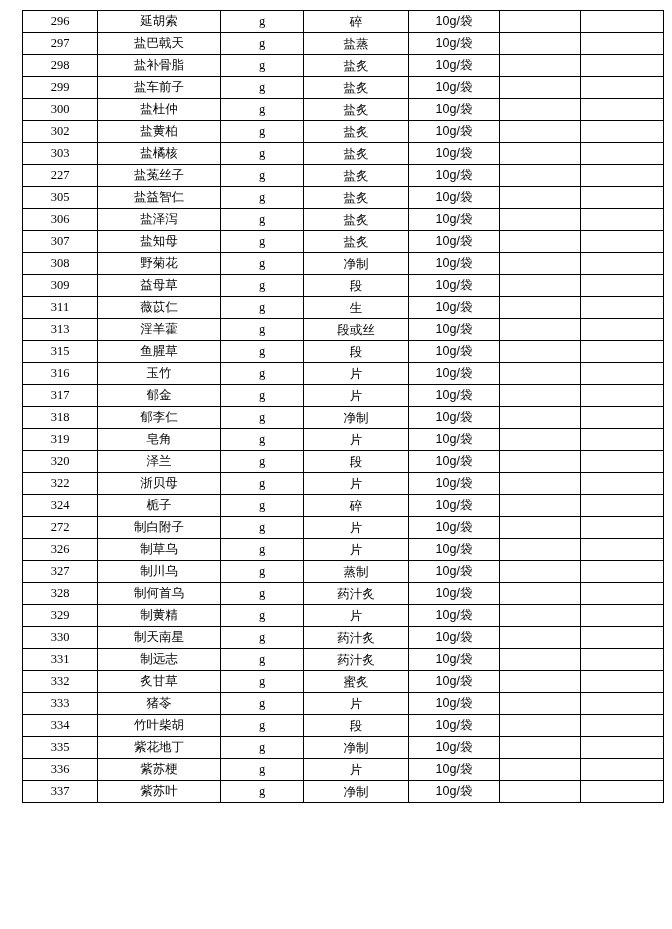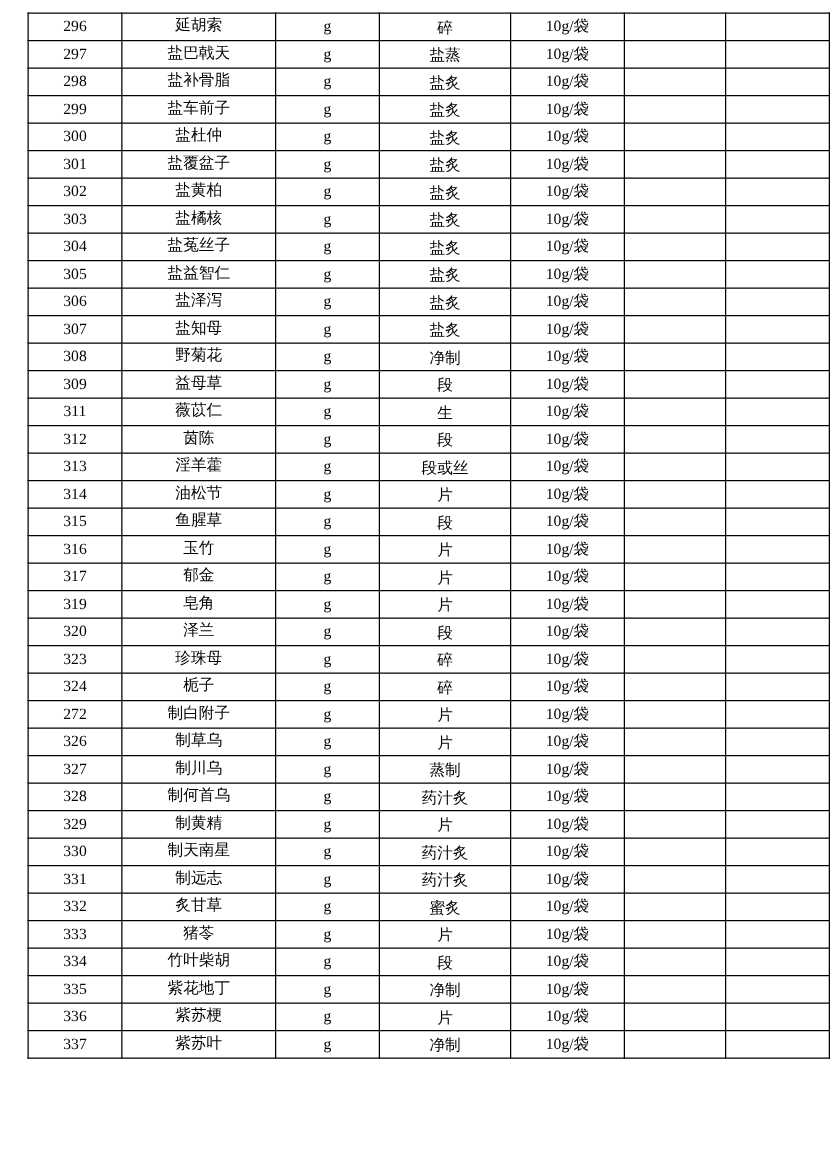--- a/index.html
+++ b/index.html
@@ -32,24 +32,24 @@
     height: 21px;
     line-height: 21px;
     padding: 0;
     text-align: center;
     vertical-align: middle;
     font-size: 12.5px;
     white-space: nowrap;
     overflow: hidden;
   }
   td.c-index   { width: 74px; }
-  td.c-name    { width: 122px; font-family: Liberation Mono, monospace; font-size: 12.5px; }
+  td.c-name    { width: 122px; font-family: Liberation Serif, serif; font-size: 12.5px; }
   td.c-unit    { width: 82px; }
   td.c-process { width: 104px; font-family: "DejaVu Sans", "Liberation Sans", sans-serif; font-size: 12.5px; }
-  td.c-spec    { width: 90px; font-family: Liberation Serif, serif; font-size: 12.5px; }
+  td.c-spec    { width: 90px; font-family: Liberation Sans, sans-serif; font-size: 12.5px; }
   td.c-blank1  { width: 80px; }
   td.c-blank2  { width: 82px; }
 </style>
 </head>
 <body>
 
 <div id="sheet">
   <table class="drug-table">
     <tbody>
         <tr>
@@ -91,48 +91,39 @@
         <tr>
           <td class="c-index">300</td>
           <td class="c-name">盐杜仲</td>
           <td class="c-unit">g</td>
           <td class="c-process">盐炙</td>
           <td class="c-spec">10g/袋</td>
           <td class="c-blank1"></td>
           <td class="c-blank2"></td>
         </tr>
         <tr>
-          <td class="c-index">301</td>
-          <td class="c-name">盐覆盆子</td>
-          <td class="c-unit">g</td>
-          <td class="c-process">盐炙</td>
-          <td class="c-spec">10g/袋</td>
-          <td class="c-blank1"></td>
-          <td class="c-blank2"></td>
-        </tr>
-        <tr>
           <td class="c-index">302</td>
           <td class="c-name">盐黄柏</td>
           <td class="c-unit">g</td>
           <td class="c-process">盐炙</td>
           <td class="c-spec">10g/袋</td>
           <td class="c-blank1"></td>
           <td class="c-blank2"></td>
         </tr>
         <tr>
           <td class="c-index">303</td>
           <td class="c-name">盐橘核</td>
           <td class="c-unit">g</td>
           <td class="c-process">盐炙</td>
           <td class="c-spec">10g/袋</td>
           <td class="c-blank1"></td>
           <td class="c-blank2"></td>
         </tr>
         <tr>
-          <td class="c-index">304</td>
+          <td class="c-index">227</td>
           <td class="c-name">盐菟丝子</td>
           <td class="c-unit">g</td>
           <td class="c-process">盐炙</td>
           <td class="c-spec">10g/袋</td>
           <td class="c-blank1"></td>
           <td class="c-blank2"></td>
         </tr>
         <tr>
           <td class="c-index">305</td>
           <td class="c-name">盐益智仁</td>
@@ -181,47 +172,29 @@
         <tr>
           <td class="c-index">311</td>
           <td class="c-name">薇苡仁</td>
           <td class="c-unit">g</td>
           <td class="c-process">生</td>
           <td class="c-spec">10g/袋</td>
           <td class="c-blank1"></td>
           <td class="c-blank2"></td>
         </tr>
         <tr>
-          <td class="c-index">312</td>
-          <td class="c-name">茵陈</td>
-          <td class="c-unit">g</td>
-          <td class="c-process">段</td>
-          <td class="c-spec">10g/袋</td>
-          <td class="c-blank1"></td>
-          <td class="c-blank2"></td>
-        </tr>
-        <tr>
           <td class="c-index">313</td>
           <td class="c-name">淫羊藿</td>
           <td class="c-unit">g</td>
           <td class="c-process">段或丝</td>
           <td class="c-spec">10g/袋</td>
           <td class="c-blank1"></td>
           <td class="c-blank2"></td>
         </tr>
         <tr>
-          <td class="c-index">314</td>
-          <td class="c-name">油松节</td>
-          <td class="c-unit">g</td>
-          <td class="c-process">片</td>
-          <td class="c-spec">10g/袋</td>
-          <td class="c-blank1"></td>
-          <td class="c-blank2"></td>
-        </tr>
-        <tr>
           <td class="c-index">315</td>
           <td class="c-name">鱼腥草</td>
           <td class="c-unit">g</td>
           <td class="c-process">段</td>
           <td class="c-spec">10g/袋</td>
           <td class="c-blank1"></td>
           <td class="c-blank2"></td>
         </tr>
         <tr>
           <td class="c-index">316</td>
@@ -235,42 +208,51 @@
         <tr>
           <td class="c-index">317</td>
           <td class="c-name">郁金</td>
           <td class="c-unit">g</td>
           <td class="c-process">片</td>
           <td class="c-spec">10g/袋</td>
           <td class="c-blank1"></td>
           <td class="c-blank2"></td>
         </tr>
         <tr>
+          <td class="c-index">318</td>
+          <td class="c-name">郁李仁</td>
+          <td class="c-unit">g</td>
+          <td class="c-process">净制</td>
+          <td class="c-spec">10g/袋</td>
+          <td class="c-blank1"></td>
+          <td class="c-blank2"></td>
+        </tr>
+        <tr>
           <td class="c-index">319</td>
           <td class="c-name">皂角</td>
           <td class="c-unit">g</td>
           <td class="c-process">片</td>
           <td class="c-spec">10g/袋</td>
           <td class="c-blank1"></td>
           <td class="c-blank2"></td>
         </tr>
         <tr>
           <td class="c-index">320</td>
           <td class="c-name">泽兰</td>
           <td class="c-unit">g</td>
           <td class="c-process">段</td>
           <td class="c-spec">10g/袋</td>
           <td class="c-blank1"></td>
           <td class="c-blank2"></td>
         </tr>
         <tr>
-          <td class="c-index">323</td>
-          <td class="c-name">珍珠母</td>
-          <td class="c-unit">g</td>
-          <td class="c-process">碎</td>
+          <td class="c-index">322</td>
+          <td class="c-name">浙贝母</td>
+          <td class="c-unit">g</td>
+          <td class="c-process">片</td>
           <td class="c-spec">10g/袋</td>
           <td class="c-blank1"></td>
           <td class="c-blank2"></td>
         </tr>
         <tr>
           <td class="c-index">324</td>
           <td class="c-name">栀子</td>
           <td class="c-unit">g</td>
           <td class="c-process">碎</td>
           <td class="c-spec">10g/袋</td>

